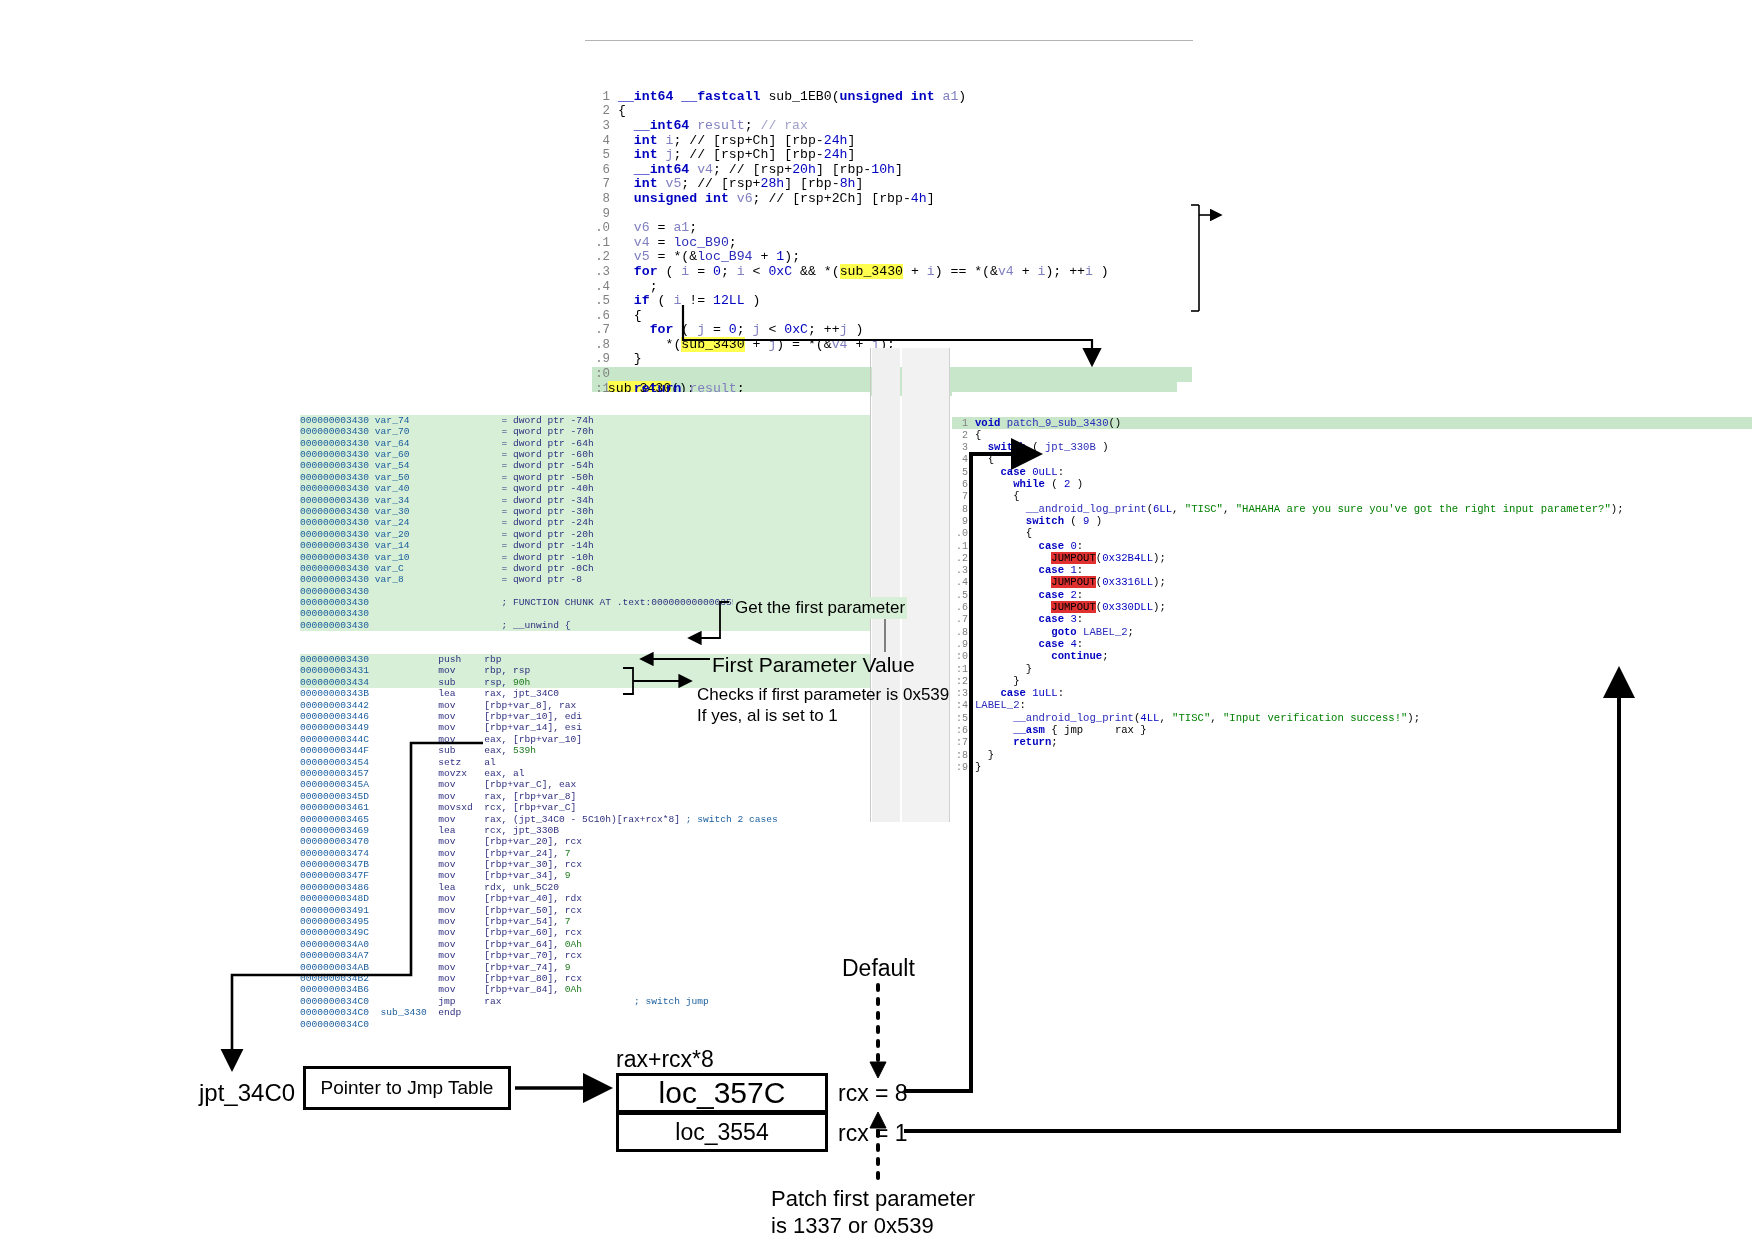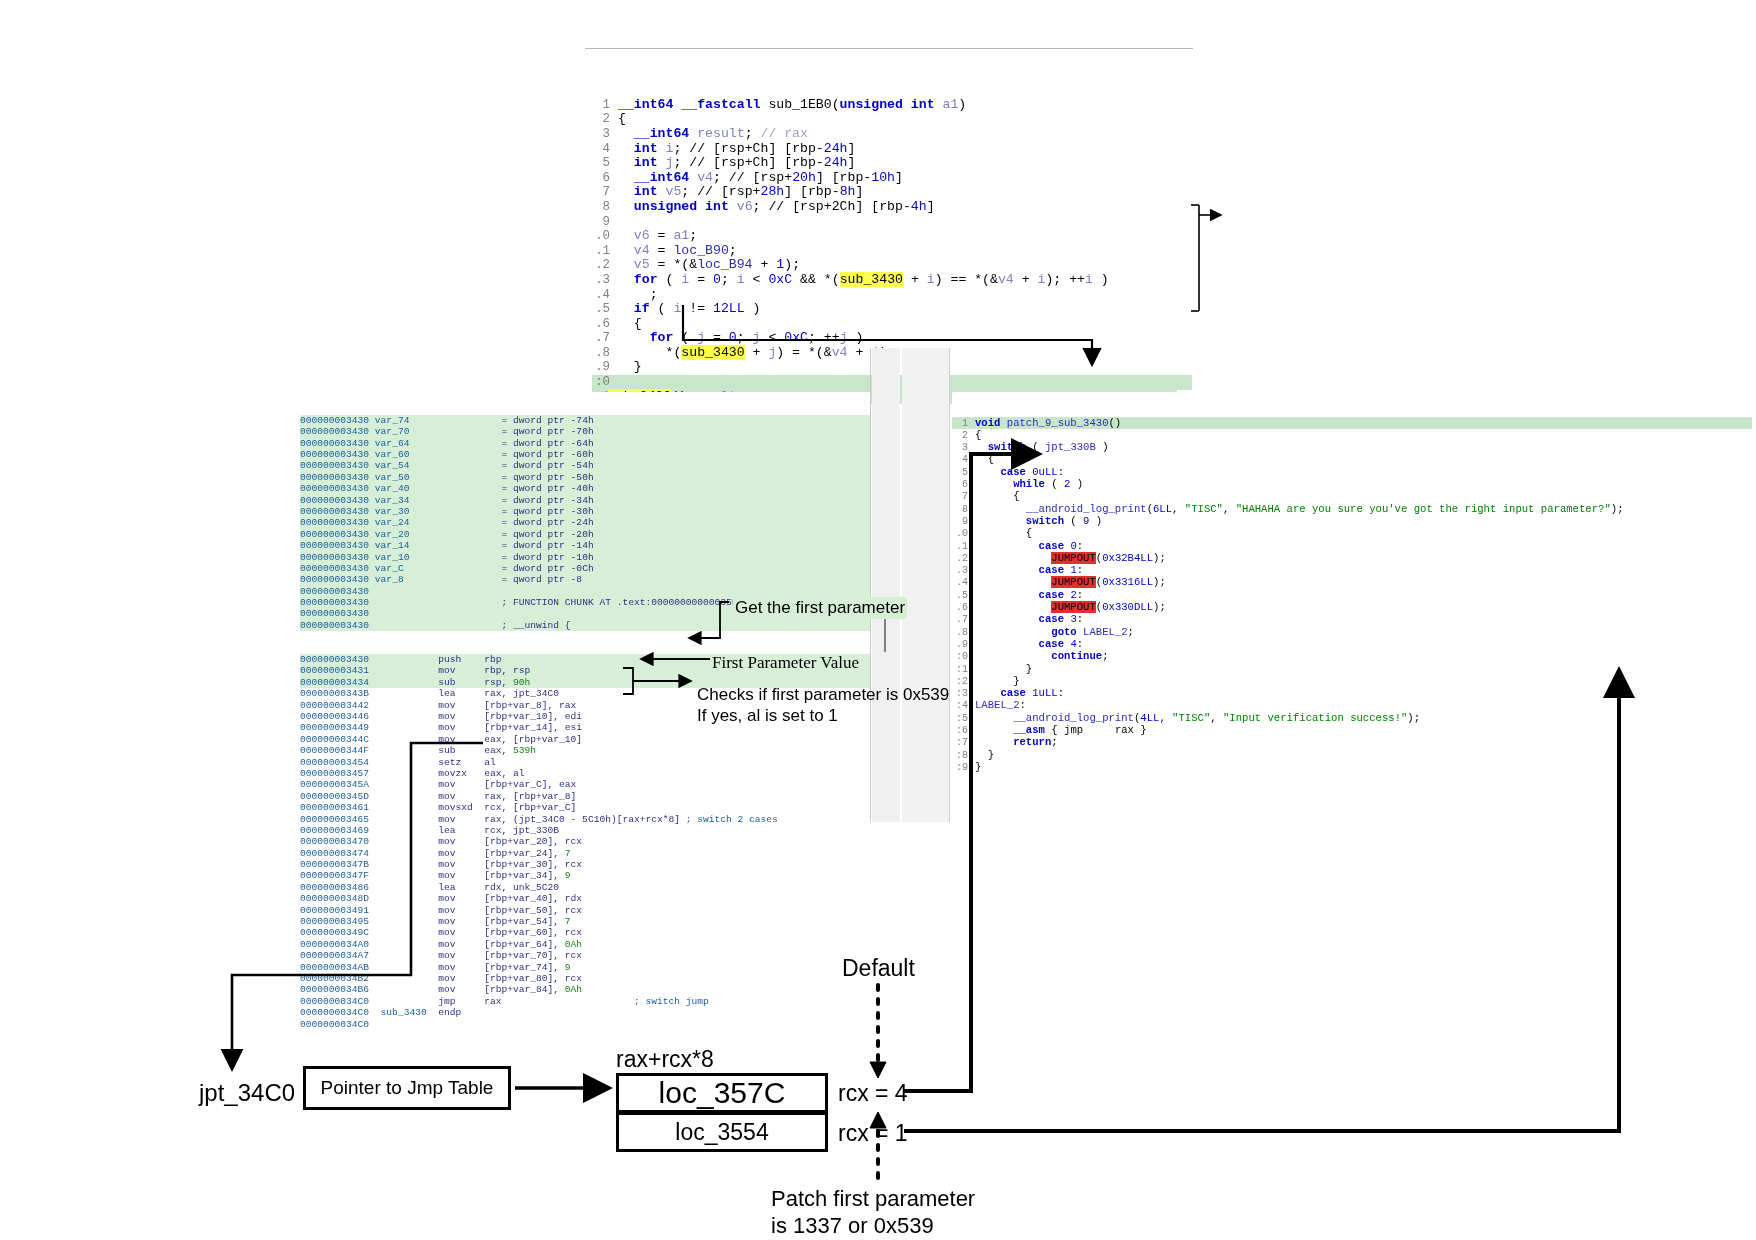--- a/index.html
+++ b/index.html
@@ -20,21 +20,21 @@
   }
   .ln {
     display: inline-block;
     text-align: right;
     color: #808080;
     user-select: none;
   }
 
   
   #pc-top {
-    left: 592px; top: 48px; width: 600px; height: 286px;
+    left: 592px; top: 40px; width: 600px; height: 286px;
     font-size: 13.2px; line-height: 14.6px;
   }
   #pc-top .topline {
     position: absolute; left: -7px; top: 0px; width: 608px;
     border-top: 1px solid #b4b4b4;
   }
   #pc-top .row { height: 14.6px; }
   #pc-top .ln { width: 18px; margin-right: 8px; font-size: 12.4px; }
 
   .kw   { color: #0000c0; font-weight: bold; }
@@ -123,21 +123,21 @@
   <div class="graygutter" style="left:902px; top:348px; width:48px; height:474px; background:#f2f2f2;"></div>
   <div class="vsep" style="left:949px; top:348px; width:1px; height:474px; background:#d0d0d0;"></div>
 
   <div style="position:absolute; left:884px; top:600px; width:2px; height:52px; background:#808080;"></div>
 
   <div style="position:absolute; left:952px; top:392px; width:800px; height:12px; background:#c8e6c9; z-index:-1;"></div>
 
 
   <div class="anno" style="left: 733px; top: 597px; font-size: 17px; background: rgb(214, 239, 214); padding: 1px 2px; white-space: pre;">Get the first parameter</div>
 
-  <div class="anno" style="left: 712px; top: 653px; font-size: 17px; white-space: pre; font-family: Liberation Serif, serif;">First Parameter Value</div>
+  <div class="anno" style="left: 712px; top: 653px; font-size: 21px; white-space: pre;">First Parameter Value</div>
 
   <div class="anno" style="left: 697px; top: 684px; font-size: 17px; line-height: 21px; white-space: pre;">Checks if first parameter is 0x539
 If yes, al is set to 1</div>
 
   <div class="anno" style="left: 842px; top: 955px; font-size: 23px; white-space: pre;">Default</div>
 
   <div class="anno" style="left: 616px; top: 1046px; font-size: 23px; white-space: pre;">rax+rcx*8</div>
 
   <div class="anno" style="left: 771px; top: 1185px; font-size: 22px; line-height: 27px; white-space: pre;">Patch first parameter
 is 1337 or 0x539</div>
@@ -148,21 +148,21 @@
     <span>Pointer to Jmp Table</span>
   </div>
 
   <div class="dbox" style="left:616px; top:1073px; width:212px; height:40px; font-size:30px;">
     <span>loc_357C</span>
   </div>
   <div class="dbox" style="left:616px; top:1112px; width:212px; height:40px; font-size:23px;">
     <span>loc_3554</span>
   </div>
 
-  <div class="anno" style="left: 838px; top: 1080px; font-size: 23px; white-space: pre;">rcx = 4</div>
+  <div class="anno" style="left: 838px; top: 1080px; font-size: 23px; white-space: pre;">rcx = 8</div>
   <div class="anno" style="left: 838px; top: 1120px; font-size: 23px; white-space: pre;">rcx = 1</div>
 
   <svg class="overlay" viewBox="0 0 1756 1240">
     <defs>
       <marker id="ah" markerWidth="9" markerHeight="9" refX="7.5" refY="4.5" orient="auto">
         <path d="M0,0 L9,4.5 L0,9 z" fill="#000"></path>
       </marker>
       <marker id="ahb" markerWidth="8" markerHeight="8" refX="6.5" refY="4" orient="auto">
         <path d="M0,0 L8,4 L0,8 z" fill="#000"></path>
       </marker>

